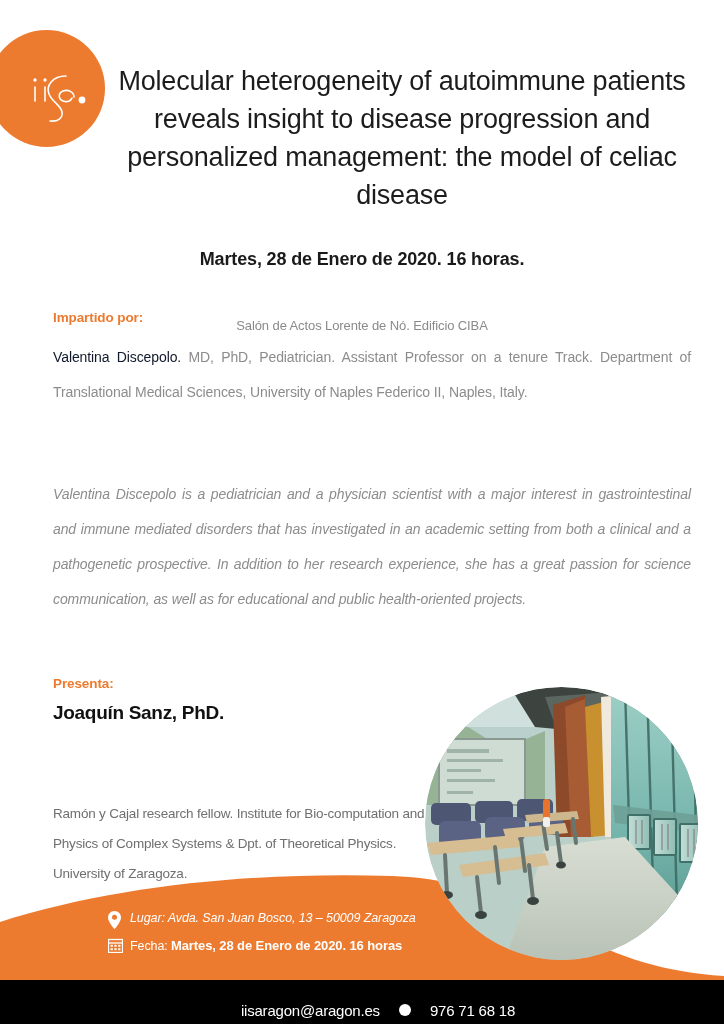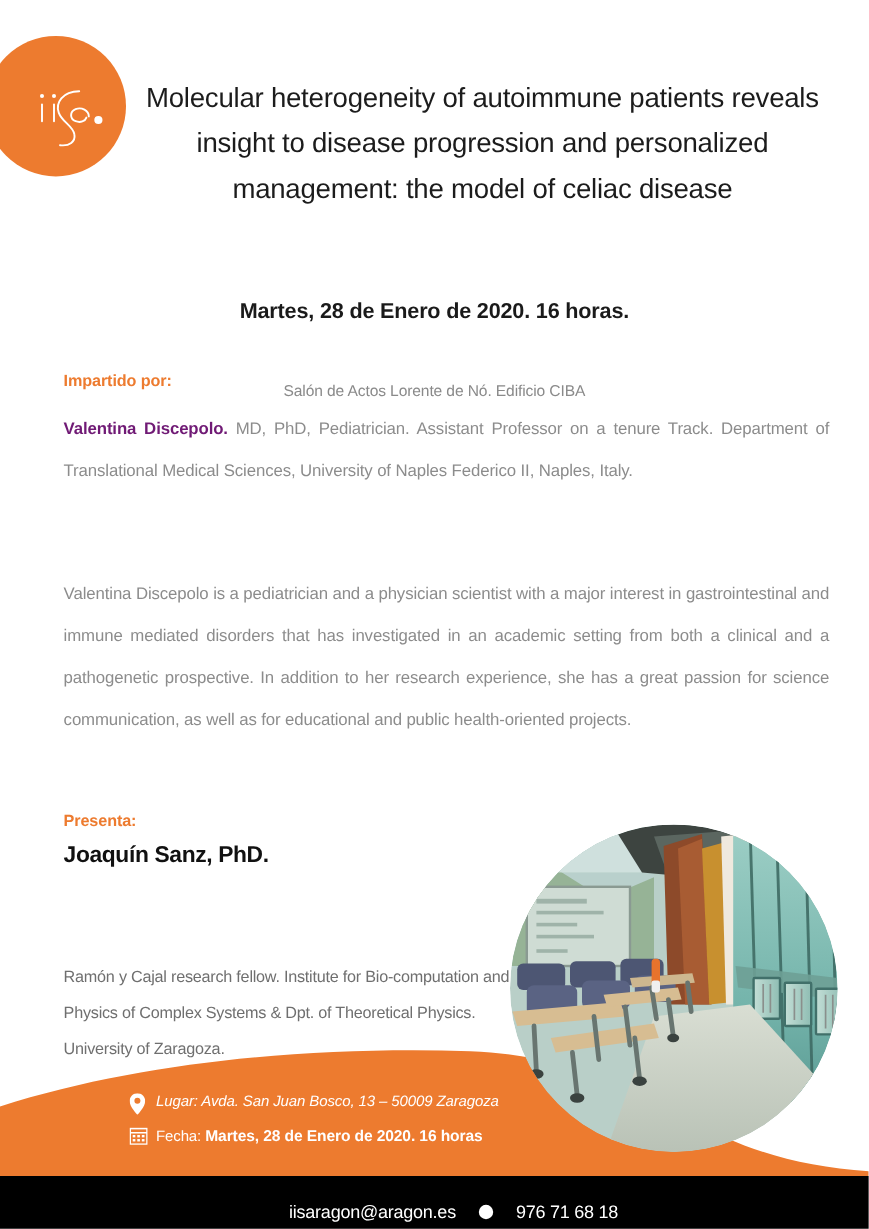--- a/index.html
+++ b/index.html
@@ -17,21 +17,21 @@
   .logo-badge {
     position:absolute; left:-12px; top:30px;
     width:117px; height:117px; border-radius:50%;
     background:#ED7B2F;
     overflow:hidden;
   }
   .logo-badge svg { position:absolute; left:0; top:0; }
   .title {
     position:absolute; left:104px; top:62px; width:596px;
     text-align:center;
-    font-size:23px;
+    font-size:27px;
     line-height:38px;
     letter-spacing:-0.2px;
     color:#1c1c1c;
     font-weight:400;
   }
 
   
   .event-date {
     position:absolute; left:62px; top:249px; width:600px;
     text-align:center;
@@ -51,28 +51,28 @@
     color:#ED7B2F; font-size:13.5px; font-weight:700;
     letter-spacing:-0.1px;
   }
   .lbl-impartido { position:absolute; left:53px; top:310px; }
   .speaker-block {
     position:absolute; left:53px; top:340px; width:638px;
     font-size:14px; line-height:35px; color:#8c8c8c;
     text-align:justify; text-justify:inter-word;
     letter-spacing:-0.1px;
   }
-  .speaker-block .nm { color:#701a75; font-weight:700; }
+  .speaker-block .nm { color:#0f172a; font-weight:400; }
   .bio-block {
     position:absolute; left:53px; top:477px; width:638px;
     font-size:14px; line-height:35px; color:#8c8c8c;
     text-align:justify;
     letter-spacing:-0.1px;
   }
-  .bio-block p { text-align:justify; }
+  .bio-block p { text-align:justify;font-style:italic; }
   .bio-block p:last-child { text-align-last:left; }
 
   .lbl-presenta { position:absolute; left:53px; top:676px; }
   .host-name {
     position:absolute; left:53px; top:702px;
     font-size:19px; font-weight:700; color:#111;
     letter-spacing:-0.3px;
   }
   .host-affil {
     position:absolute; left:53px; top:751px; width:375px;

